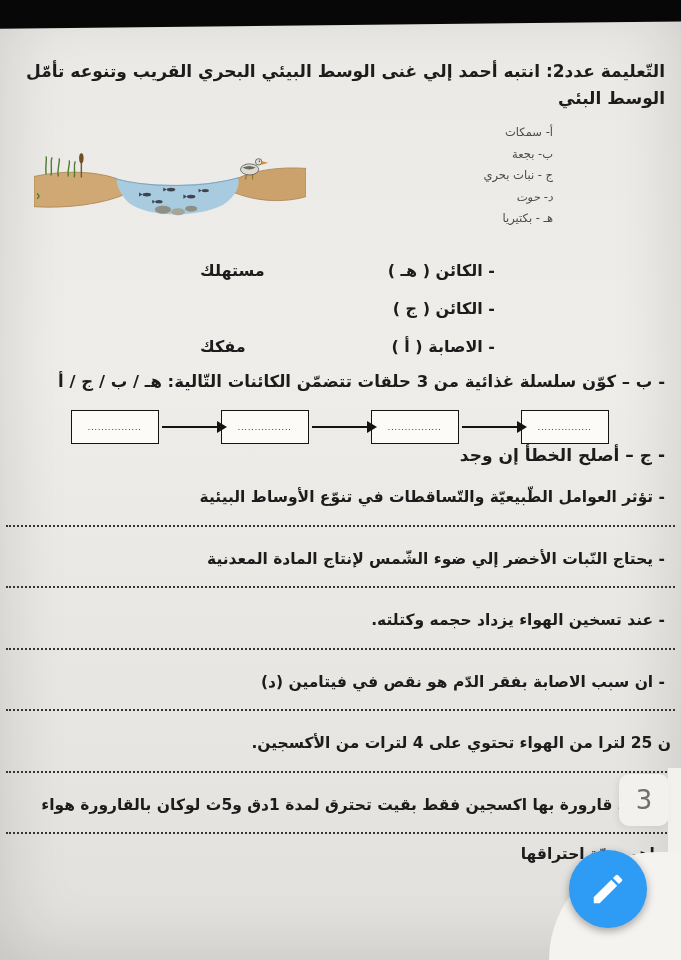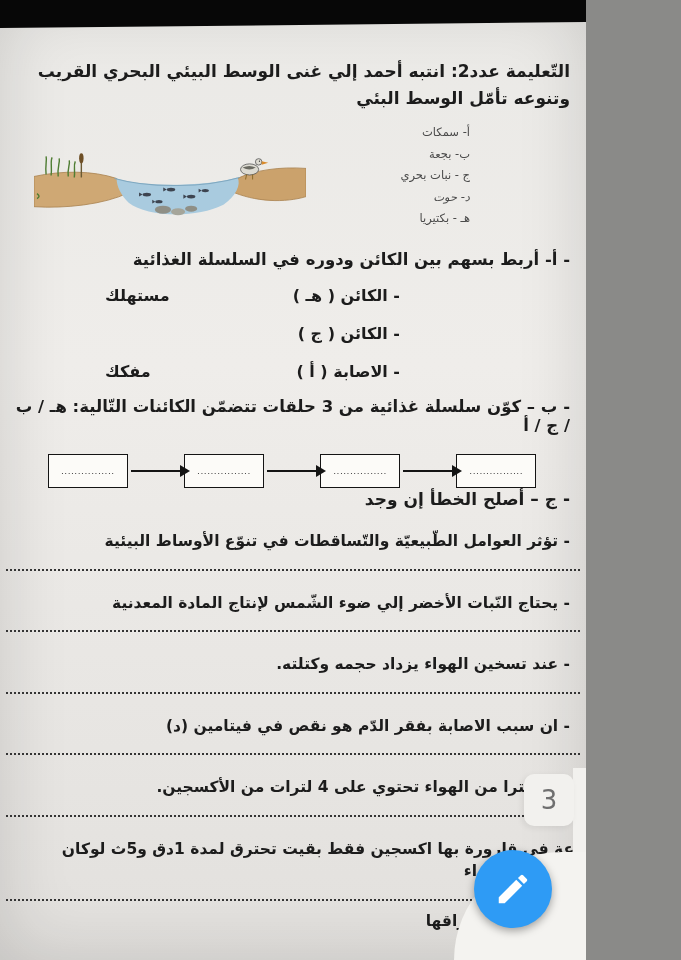--- a/index.html
+++ b/index.html
@@ -1,41 +1,41 @@
 <!DOCTYPE html>
 <html lang="ar"><head>
 <meta charset="utf-8">
 <style>
   * { margin:0; padding:0; box-sizing:border-box; }
   html,body { background:#8a8a88; }
   body { font-family:"DejaVu Sans", sans-serif; }
 
   .page{
-    position:relative; width:586px; height:960px; overflow:hidden;
+    position:relative; width:681px; height:960px; overflow:hidden;
     background:linear-gradient(180deg,#eae9e6 0%,#efedea 38%,#e7e5e2 78%,#e2e0dd 100%);
     box-shadow:inset 0 0 70px rgba(0,0,0,0.14);
     color:#1c1c1c;
     padding-left:12px;
   }
 
   
   .topbar{ position:absolute; top:-7px; left:-10px; width:105%; height:32px;
            background:#070707; transform:rotate(-0.6deg); z-index:4; }
 
   .content{ position:absolute; top:26px; left:0; right:0; bottom:0;
             padding:18px 16px 0 14px; direction:rtl; text-align:right; z-index:1; }
 
   .title-line{ font-size:17px; font-weight:bold; line-height:1.6; }
   .title-line1{ margin-top:14px; }
   .title-line2{ margin-top:5px; }
   .title-lead{ font-weight:bold; }
 
   .figure{ position:relative; margin-top:14px; height:118px; }
   .pond{ position:absolute; left:20px; top:6px; width:272px; height:96px; }
-  .fig-labels{ position:absolute; right:100px; top:-4px; font-size:11.5px;
+  .fig-labels{ position:absolute; right:112px; top:-4px; font-size:11.5px;
                color:#4b4b4b; line-height:21.5px; font-weight:normal; }
   .fig-label:nth-child(2){ margin-left:8px; }
   .fig-label:nth-child(4){ margin-left:10px;font-style:italic; }
 
   .sec-heading{ font-size:16.5px; font-weight:bold; }
   .sec-a{ margin-top:6px; }
   .sec-b{ margin-top:12px; }
   .sec-c{ font-size:17px; }
 
   .match{ margin-top:10px; padding-right:170px; }
@@ -140,21 +140,20 @@
       </svg>
       <div class="fig-labels">
         <div class="fig-label">أ- سمكات</div>
         <div class="fig-label">ب- بجعة</div>
         <div class="fig-label">ج - نبات بحري</div>
         <div class="fig-label">د- حوت</div>
         <div class="fig-label">هـ - بكتيريا</div>
       </div>
     </div>
 
-    <div class="sec-heading sec-a">- أ- أربط بسهم بين الكائن ودوره في السلسلة الغذائية</div>
     <div class="match">
       <div class="match-row">
         <span class="match-org">- الكائن ( هـ )</span>
         <span class="match-role">مستهلك</span>
       </div>
       <div class="match-row">
         <span class="match-org">- الكائن ( ج )</span>
         <span class="match-role"></span>
       </div>
       <div class="match-row">

